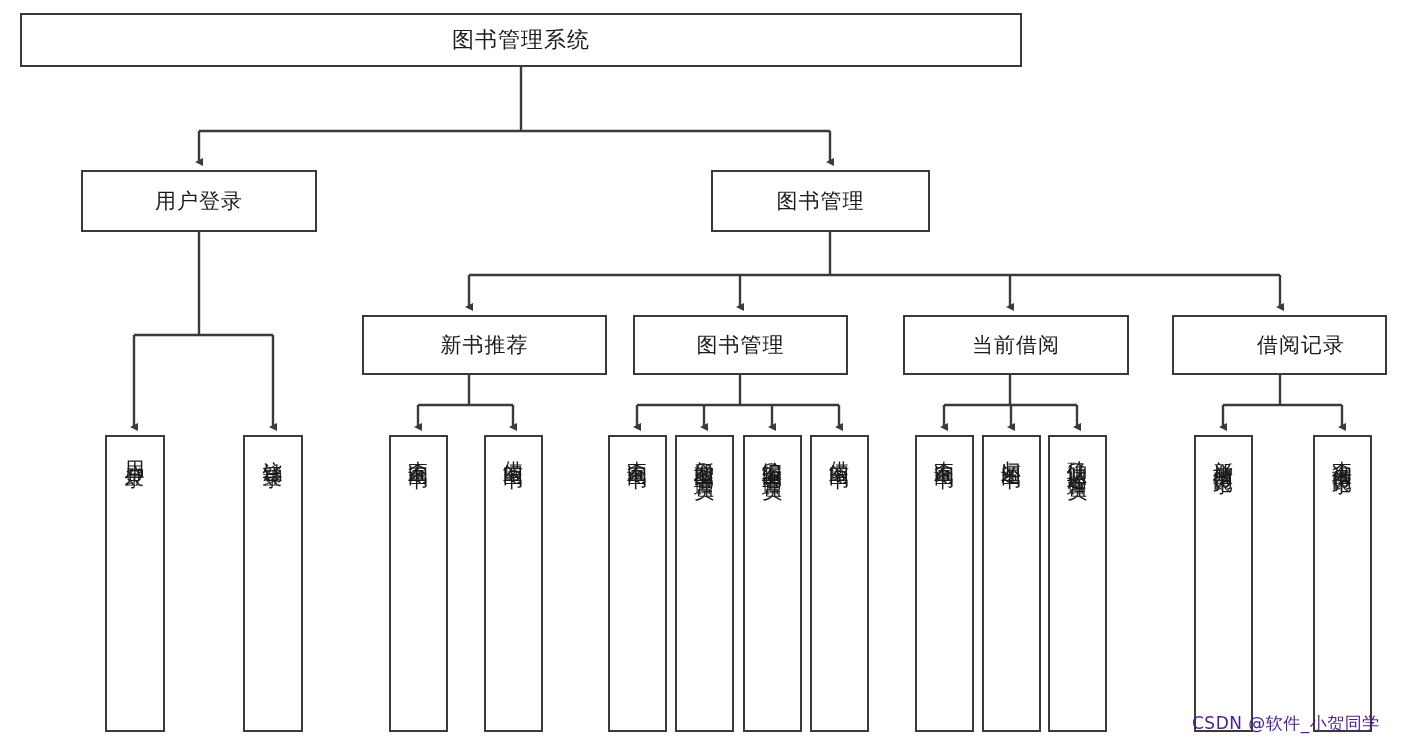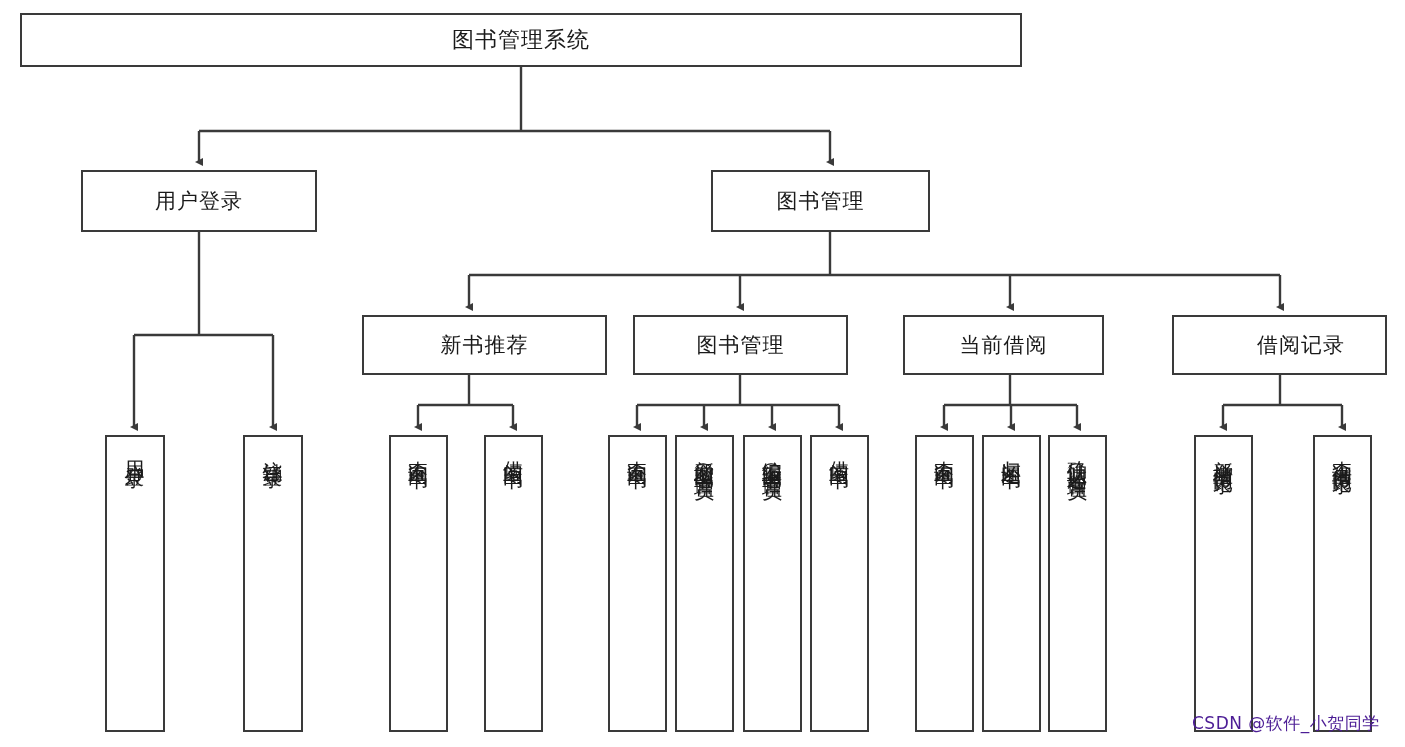--- a/index.html
+++ b/index.html
@@ -143,21 +143,21 @@
   <div class="node horiz" style="left:711px; top:170px; width:219px; height:62px;">
     <span class="node-label">图书管理</span>
   </div>
 
   <div class="node horiz" style="left:362px; top:315px; width:245px; height:60px;">
     <span class="node-label">新书推荐</span>
   </div>
   <div class="node horiz" style="left:633px; top:315px; width:215px; height:60px;">
     <span class="node-label">图书管理</span>
   </div>
-  <div class="node horiz" style="left:903px; top:315px; width:201px; height:60px;">
+  <div class="node horiz" style="left:903px; top:315px; width:226px; height:60px;">
     <span class="node-label">当前借阅</span>
   </div>
   <div class="node horiz" style="left:1172px; top:315px; width:215px; height:60px;padding-left:43px;">
     <span class="node-label">借阅记录</span>
   </div>
 
   <div class="node vert" style="left:105px; top:435px; width:60px; height:297px;">
     <span class="node-label">用户登录</span>
   </div>
   <div class="node vert" style="left:243px; top:435px; width:60px; height:297px;">

